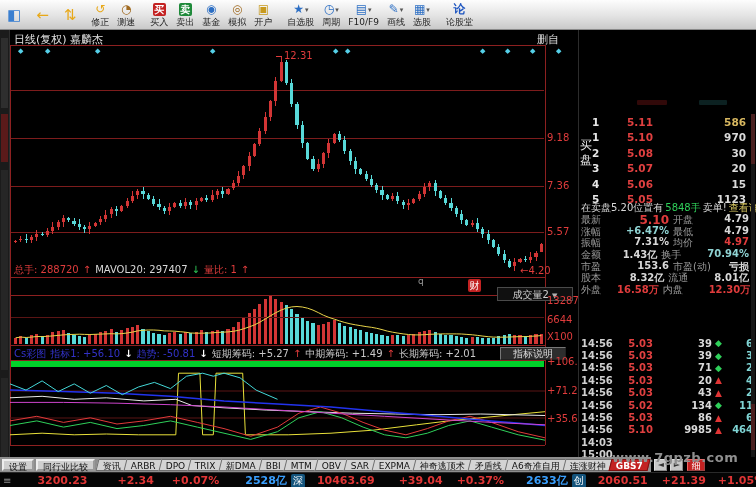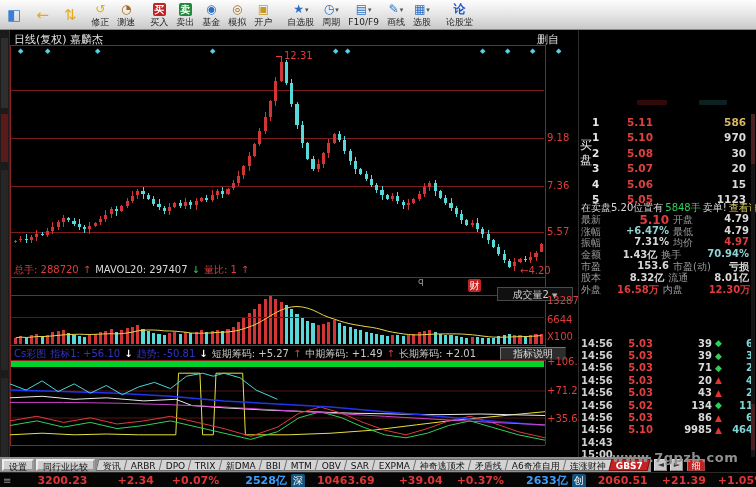--- a/index.html
+++ b/index.html
@@ -774,21 +774,21 @@
           <span class="tc">6</span>
         </div>
         <div class="trow2">
           <span class="tt">14:56</span>
           <span class="tp">5.10</span>
           <span class="tv">9985</span>
           <span class="ta up">▲</span>
           <span class="tc">464</span>
         </div>
         <div class="trow2">
-          <span class="tt">14:43</span>
+          <span class="tt">14:03</span>
           <span class="tp"></span>
           <span class="tv"></span>
           <span class="ta "></span>
           <span class="tc"></span>
         </div>
         <div class="trow2">
           <span class="tt">15:00</span>
           <span class="tp"></span>
           <span class="tv"></span>
           <span class="ta "></span>

